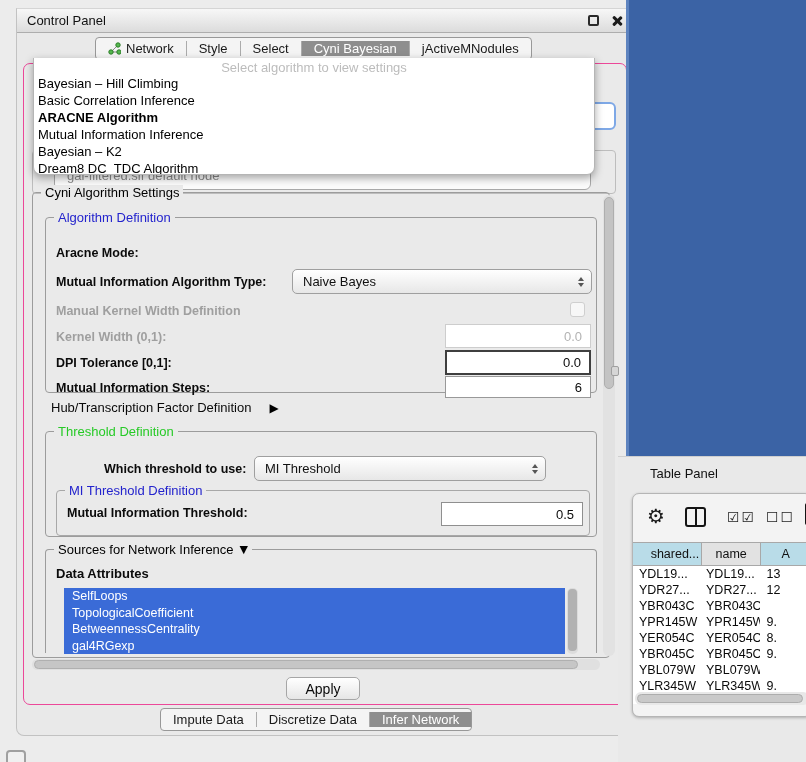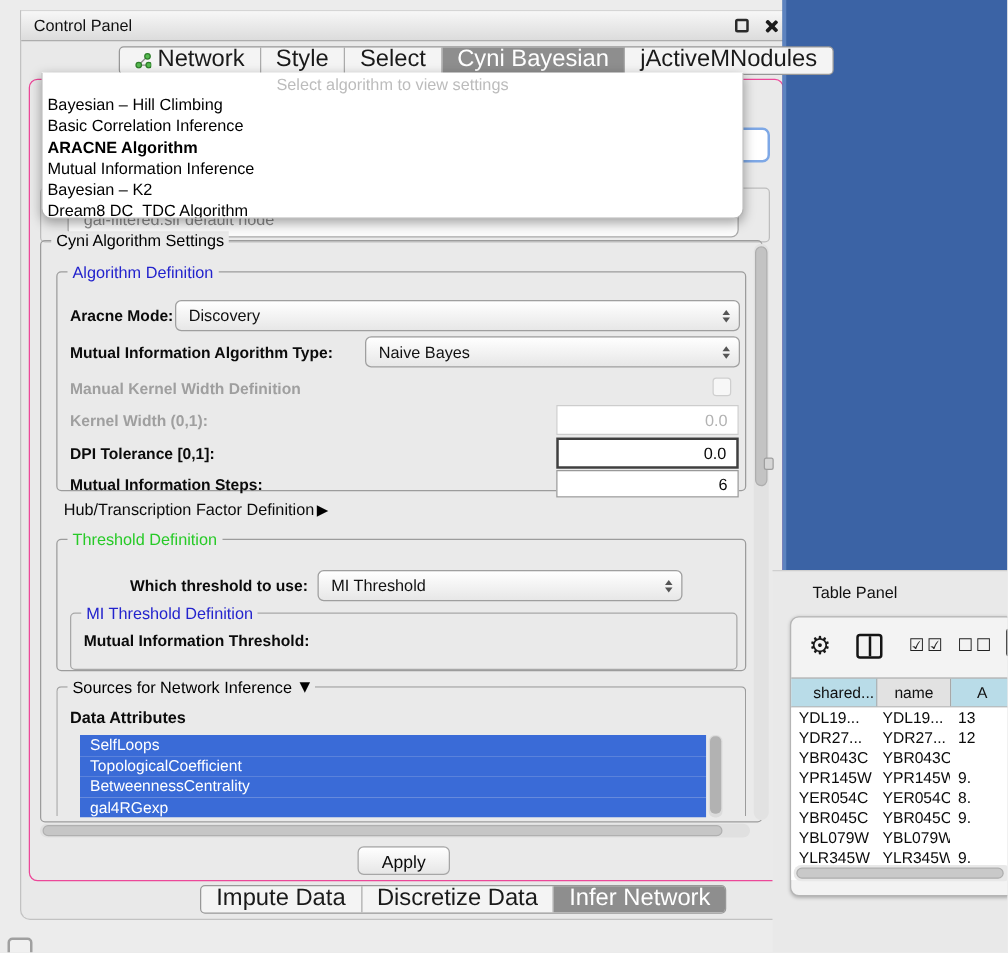--- a/index.html
+++ b/index.html
@@ -13,22 +13,22 @@
   #cp-titlebar{position:absolute;left:0;right:0;top:0;height:24px;display:flex;align-items:center;
       padding:0 10px;background:linear-gradient(#f7f7f7,#dcdcdc);border-bottom:1px solid #adadad;
       font-size:13px;color:#111}
   #win-btns{margin-left:auto;display:flex;align-items:center;gap:12px}
   .float-btn{width:11px;height:11px;border:2px solid #2a2a2a;border-radius:2px;display:inline-block}
   .close-btn{position:relative;width:12px;height:12px;display:inline-block}
   .close-btn::before,.close-btn::after{content:"";position:absolute;left:5px;top:0;width:2.6px;height:12px;background:#1c1c1c;border-radius:1px}
   .close-btn::before{transform:rotate(45deg)}
   .close-btn::after{transform:rotate(-45deg)}
 
-  .tabgroup{position:absolute;display:flex;align-items:flex-end;height:23px;border:1px solid #989898;
-      border-radius:4px;overflow:hidden;background:#f4f4f4;font-size:19px;z-index:20}
+  .tabgroup{position:absolute;display:flex;align-items:center;height:23px;border:1px solid #989898;
+      border-radius:4px;overflow:hidden;background:#f4f4f4;font-size:13px;z-index:20}
   .tab{display:flex;align-items:center;gap:5px;padding:0 12px;border-right:1px solid #ababab;color:#1a1a1a;white-space:nowrap}
   .tab:last-child{border-right:none}
   .tab.selected{background:#8e8e8e;color:#fff}
   #top-tabs{left:78px;top:28px}
   #bottom-tabs{left:143px;top:699px}
 
   #cp-outer{position:absolute;left:6px;top:54px;width:604px;height:642px;background:#eaeaea;
       border:1px solid #ec4899;border-radius:7px}
 
   
@@ -72,21 +72,21 @@
   #combo-mitype{left:246px;top:51px;width:300px;height:25px}
   #lbl-manual{left:10px;top:86px}
   #chk-manual{position:absolute;left:524px;top:84px;width:15px;height:15px;border:1px solid #cfcfcf;border-radius:3px;background:#f7f7f7}
   #lbl-kernel{left:10px;top:112px}
   #field-kernel{left:399px;top:106px;width:146px;height:24px;border:1px solid #cdcdcd;color:#b3b3b3}
   #lbl-dpi{left:10px;top:138px}
   #field-dpi{left:399px;top:132px;width:146px;height:25px;border:2px solid #3f3f3f}
   #lbl-steps{left:10px;top:163px}
   #field-steps{left:399px;top:158px;width:146px;height:22px}
 
-  #hub-row{position:absolute;left:18px;top:207px;font-size:13px;color:#0a0a0a;display:flex;align-items:center;gap:2px}
+  #hub-row{position:absolute;left:18px;top:207px;font-size:13px;color:#0a0a0a;display:flex;align-items:center;gap:18px}
   #hub-row .tri{font-family:"DejaVu Sans",sans-serif;font-size:12px;color:#000}
 
   #thr-group{left:12px;top:238px;width:552px;height:106px}
   #lbl-which{left:58px;top:30px}
   #combo-which{left:208px;top:24px;width:292px;height:25px}
   #mithr-group{left:10px;top:58px;width:534px;height:46px;border-color:#a8a8a8}
   #lbl-mit{left:10px;top:15px}
   #field-mit{left:384px;top:11px;width:142px;height:24px;border:1px solid #8f8f8f}
 
   #src-group{left:12px;top:356px;width:552px;height:104px;border-bottom:none;border-radius:4px 4px 0 0}
@@ -176,27 +176,20 @@
       <div id="gal-combo">gal-filtered.sif default node</div>
       <div id="focus-sliver"></div>
 
       <div id="settings-group" class="group">
         <span class="legend">Cyni Algorithm Settings</span>
 
         <div id="algdef" class="group">
           <span class="legend blue">Algorithm Definition</span>
 
           <span id="lbl-aracne" class="blbl">Aracne Mode:</span>
-          <div id="combo-aracne" class="combo">
-            <span>Discovery</span>
-            <span class="spin">
-                <i class="up"></i>
-                <i class="dn"></i>
-              </span>
-          </div>
 
           <span id="lbl-mitype" class="blbl">Mutual Information Algorithm Type:</span>
           <div id="combo-mitype" class="combo">
             <span>Naive Bayes</span>
             <span class="spin">
                 <i class="up"></i>
                 <i class="dn"></i>
               </span>
           </div>
 
@@ -226,20 +219,21 @@
             <span>MI Threshold</span>
             <span class="spin">
                 <i class="up"></i>
                 <i class="dn"></i>
               </span>
           </div>
 
           <div id="mithr-group" class="group">
             <span class="legend blue">MI Threshold Definition</span>
             <span id="lbl-mit" class="blbl">Mutual Information Threshold:</span>
+            <div id="field-mit" class="field">0.5</div>
           </div>
         </div>
 
         <div id="src-group" class="group">
           <span class="legend">
             <span>Sources for Network Inference</span>
             <span class="tri">▼</span>
           </span>
           <span id="lbl-dataattr" class="blbl">Data Attributes</span>
           <div id="attr-list">

